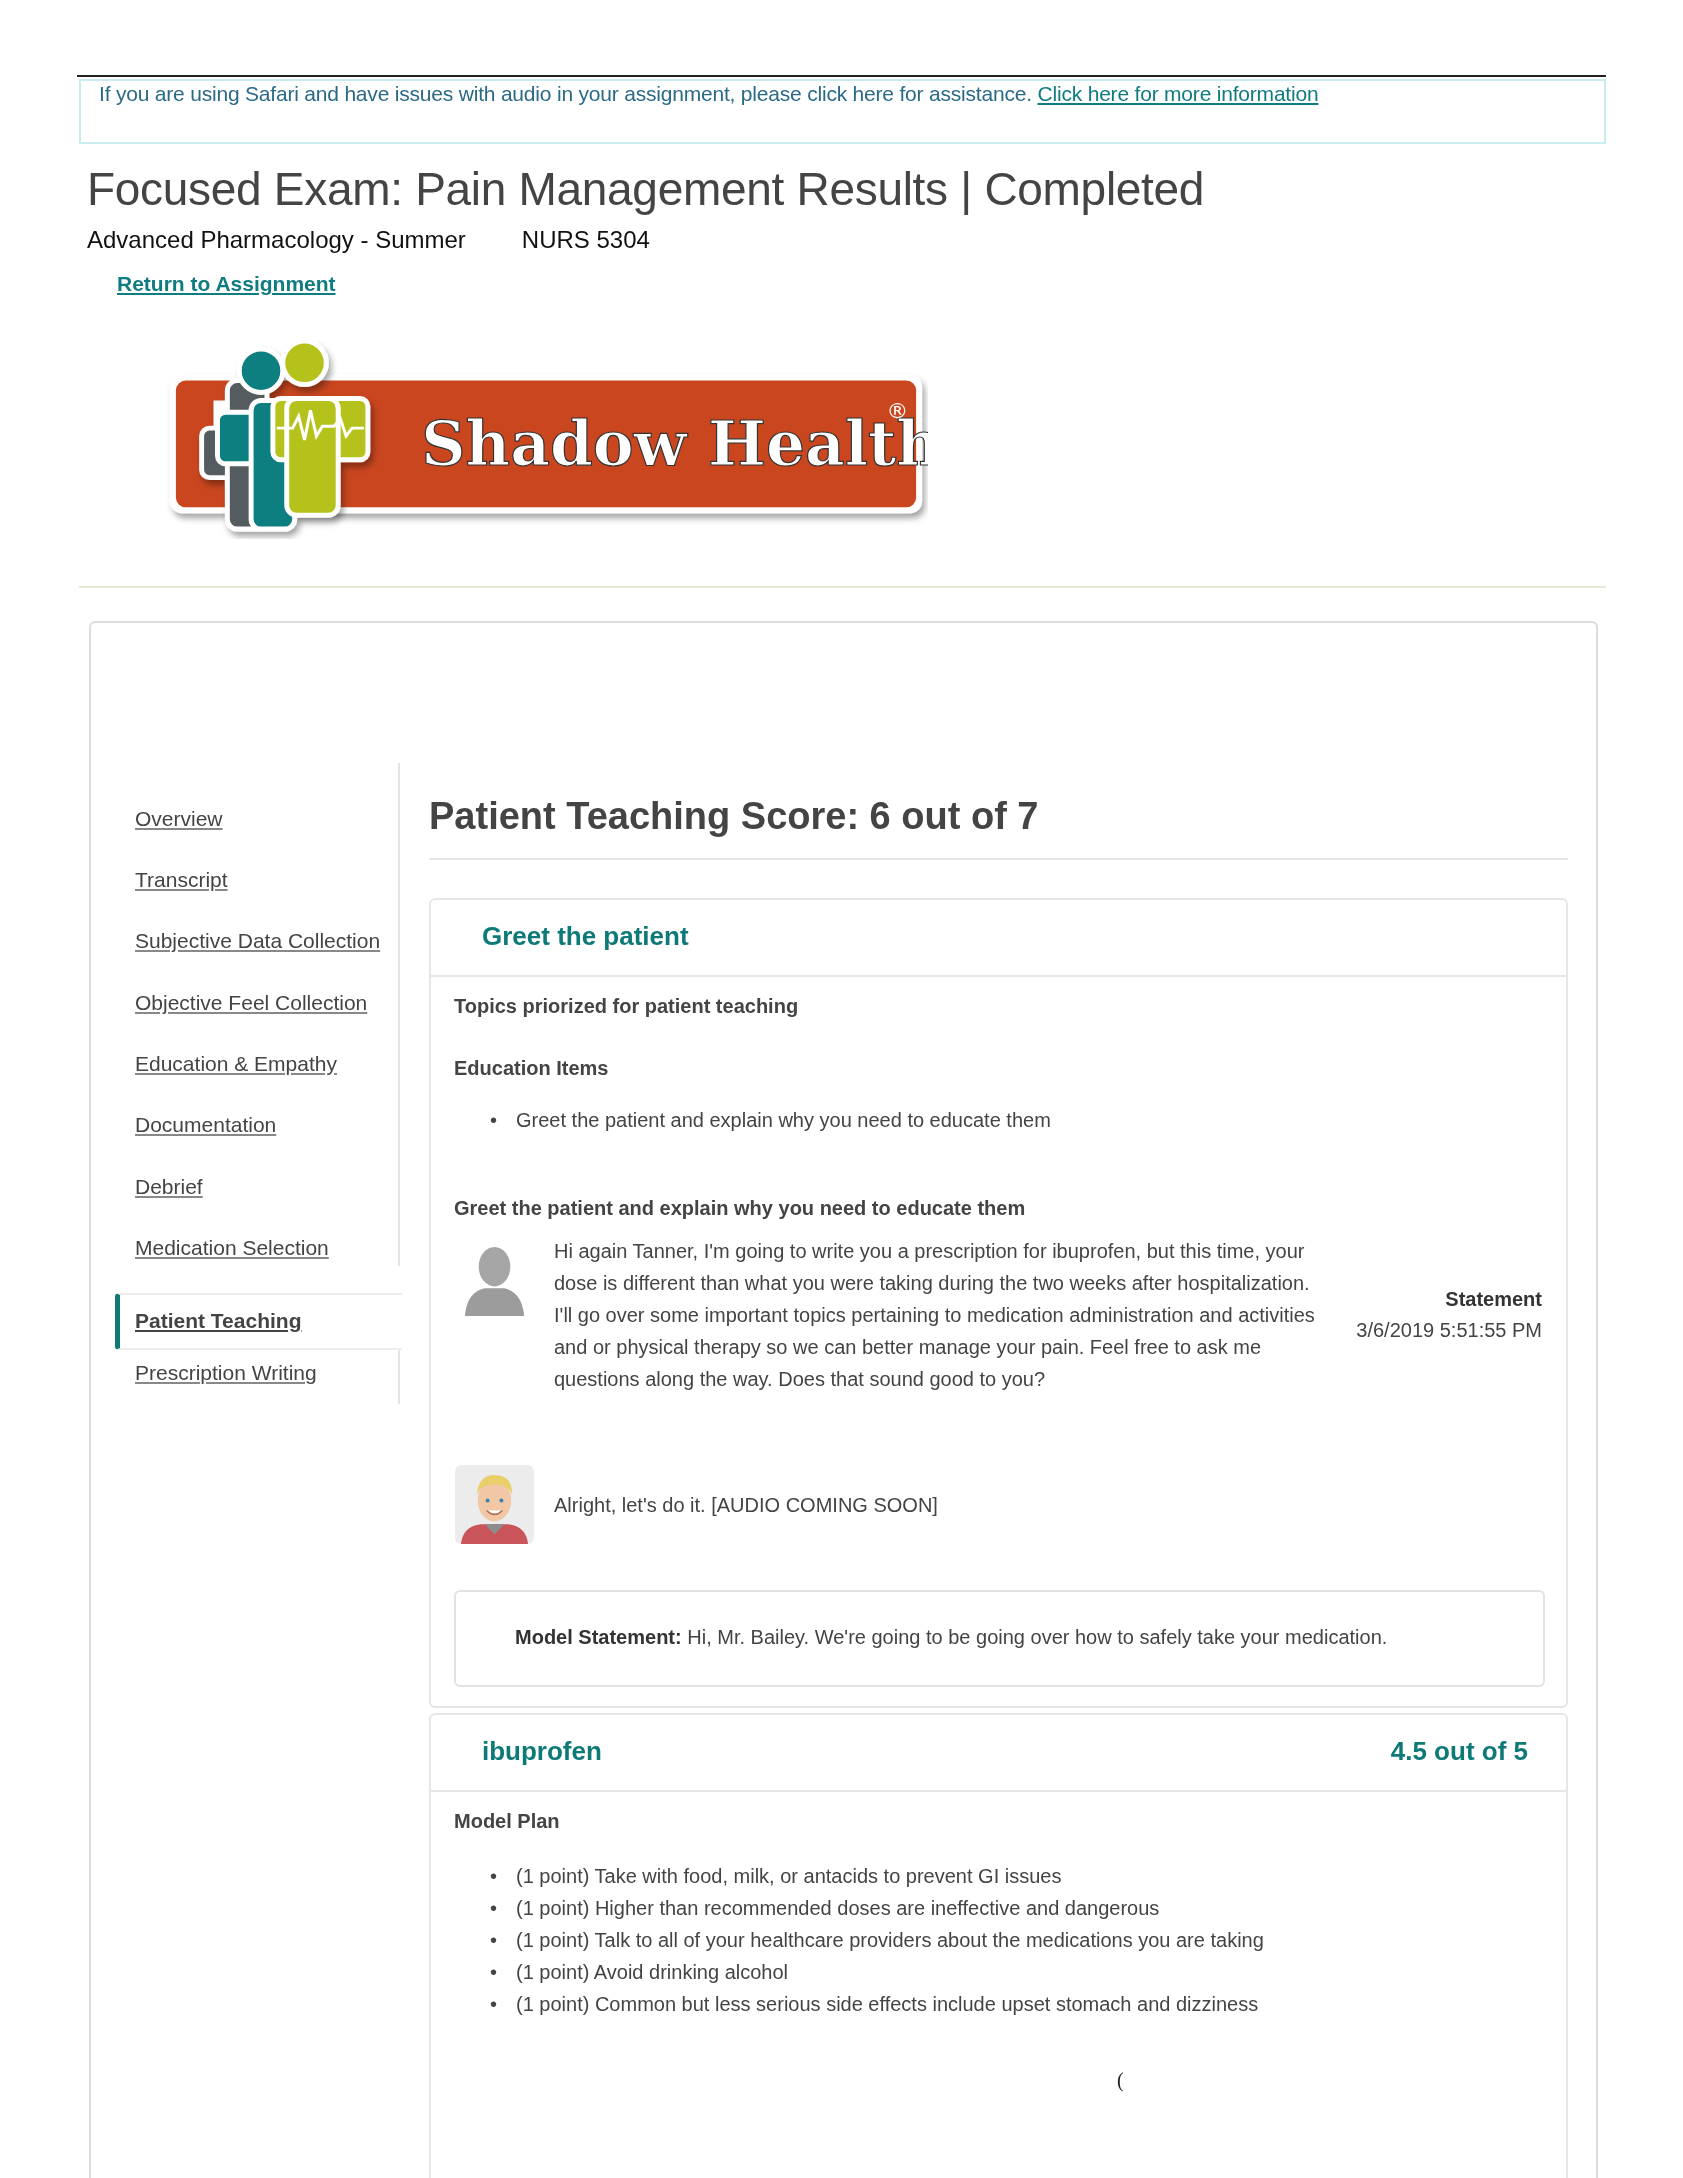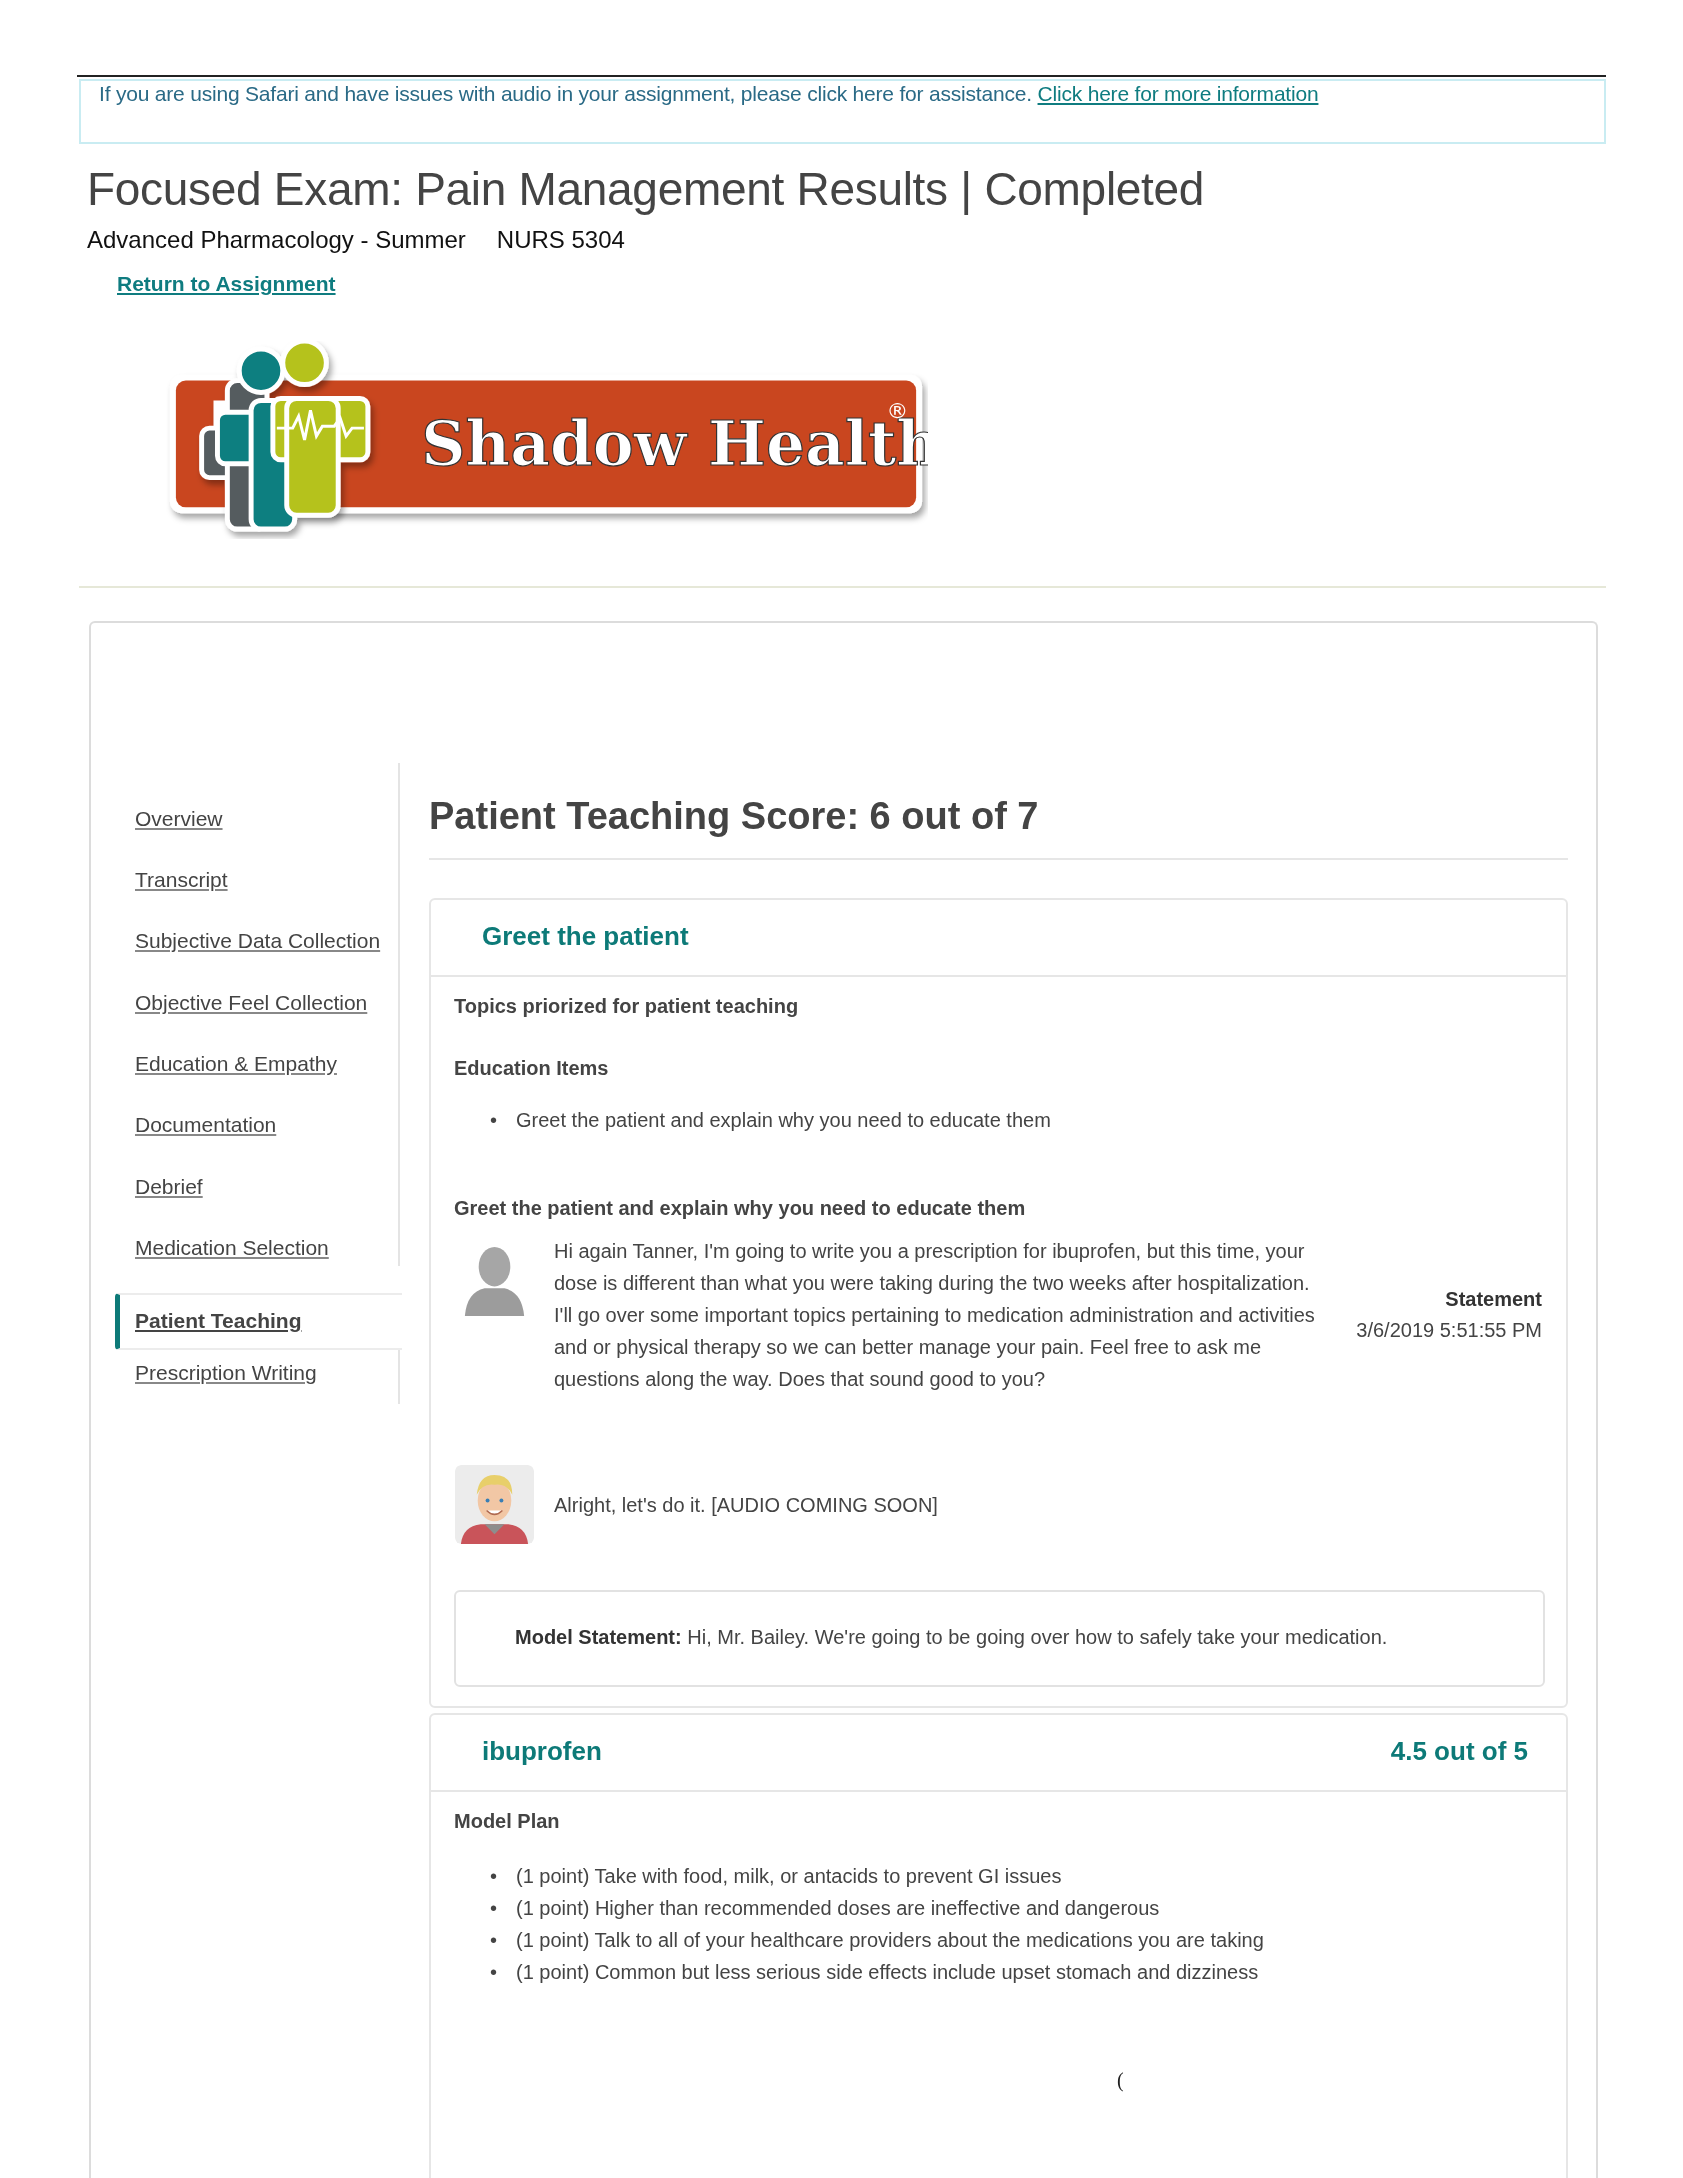--- a/index.html
+++ b/index.html
@@ -10,21 +10,21 @@
     .banner {
       position: absolute; left: 79px; top: 79px; width: 1527px; height: 65px;
       border: 2px solid #c9ecf2; background: #fff;
       font-size: 21px; color: #2a6a86; padding: 1px 0 0 18px; white-space: nowrap;
       letter-spacing: -0.2px;
     }
     .banner a { color: #0f7c80; text-decoration: underline; }
 
     .page-title { position: absolute; left: 87px; top: 162px; font-size: 46px; color: #444; font-weight: normal; letter-spacing: -0.3px; white-space: nowrap; }
     .course-line { position: absolute; left: 87px; top: 226px; font-size: 24px; color: #111; white-space: nowrap; }
-    .course-line .code { margin-left: 31px; }
+    .course-line .code { margin-left: 56px; }
     .return-link { position: absolute; left: 117px; top: 272px; font-size: 21px; font-weight: bold; color: #0f7c80; text-decoration: underline; }
 
     .logo { position: absolute; left: 166px; top: 341px; width: 762px; height: 198px; }
 
     .hr-sep { position: absolute; left: 79px; top: 586px; width: 1527px; height: 2px; background: #e6e8d8; }
 
     .panel {
       position: absolute; left: 89px; top: 621px; width: 1509px; height: 1557px;
       border: 2px solid #dcdcdc; border-bottom: none; border-radius: 6px 6px 0 0;
     }
@@ -196,20 +196,21 @@
     <section class="card card2">
       <div class="card-head">
         <div class="card-title">ibuprofen</div>
         <div class="card-score">4.5 out of 5</div>
       </div>
       <div class="lbl" style="top:95px;">Model Plan</div>
       <ul class="bullets" style="top:145px;">
         <li>(1 point) Take with food, milk, or antacids to prevent GI issues</li>
         <li>(1 point) Higher than recommended doses are ineffective and dangerous</li>
         <li>(1 point) Talk to all of your healthcare providers about the medications you are taking</li>
+        <li>(1 point) Avoid drinking alcohol</li>
         <li>(1 point) Common but less serious side effects include upset stomach and dizziness</li>
       </ul>
     </section>
   </div>
 </div>
 
 <div class="stray">(</div>
 
 
 </body></html>

